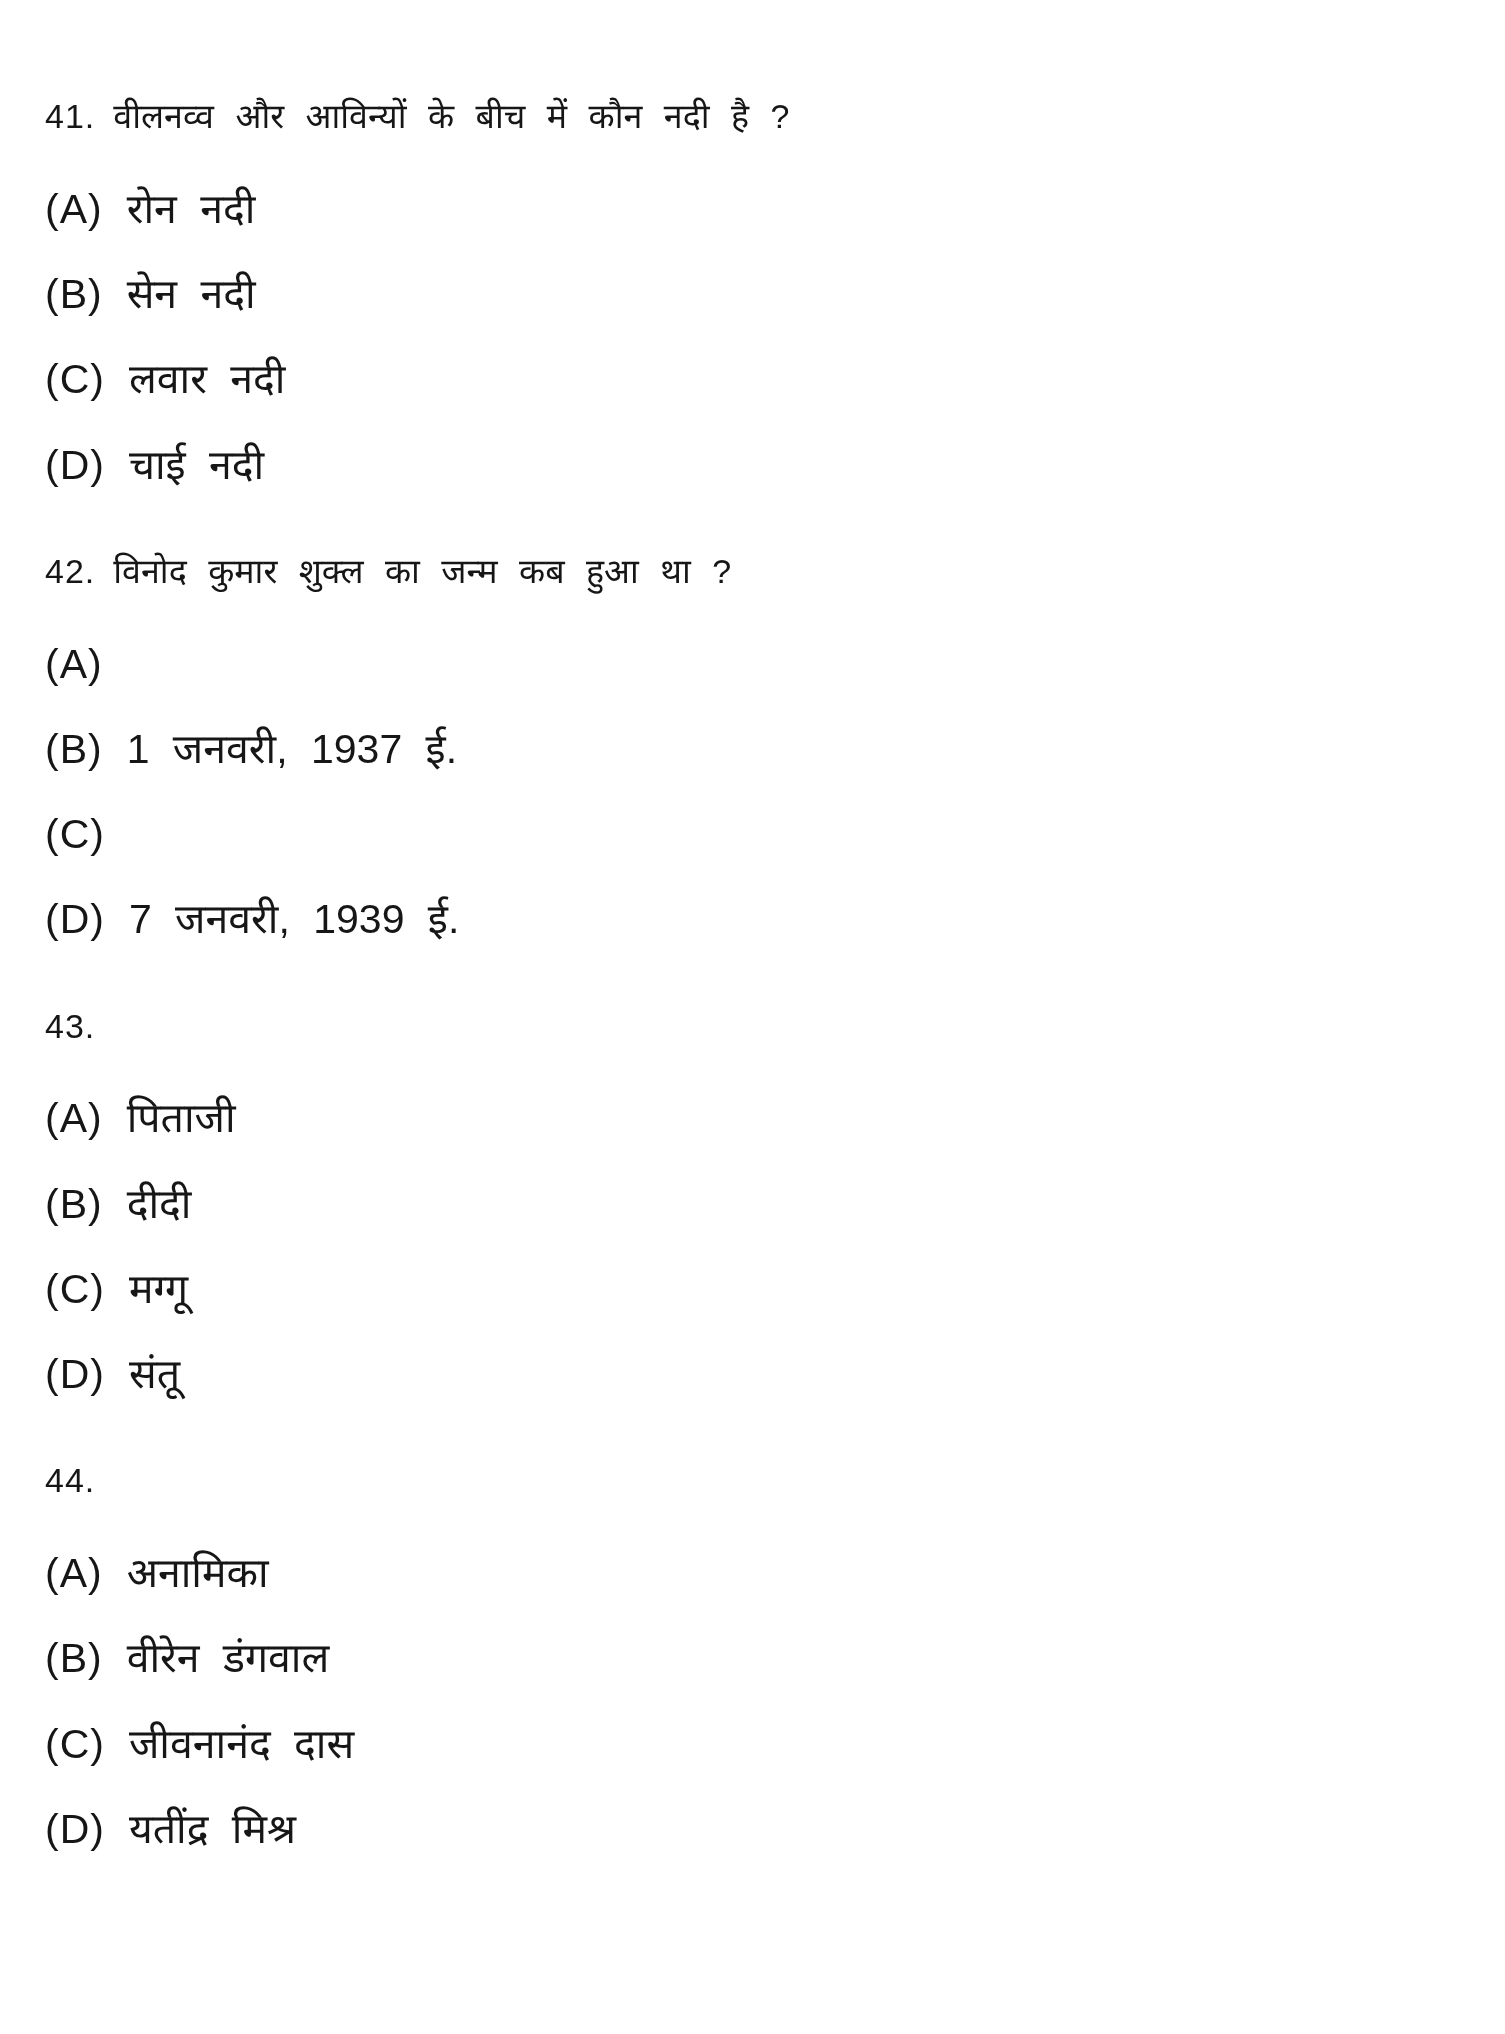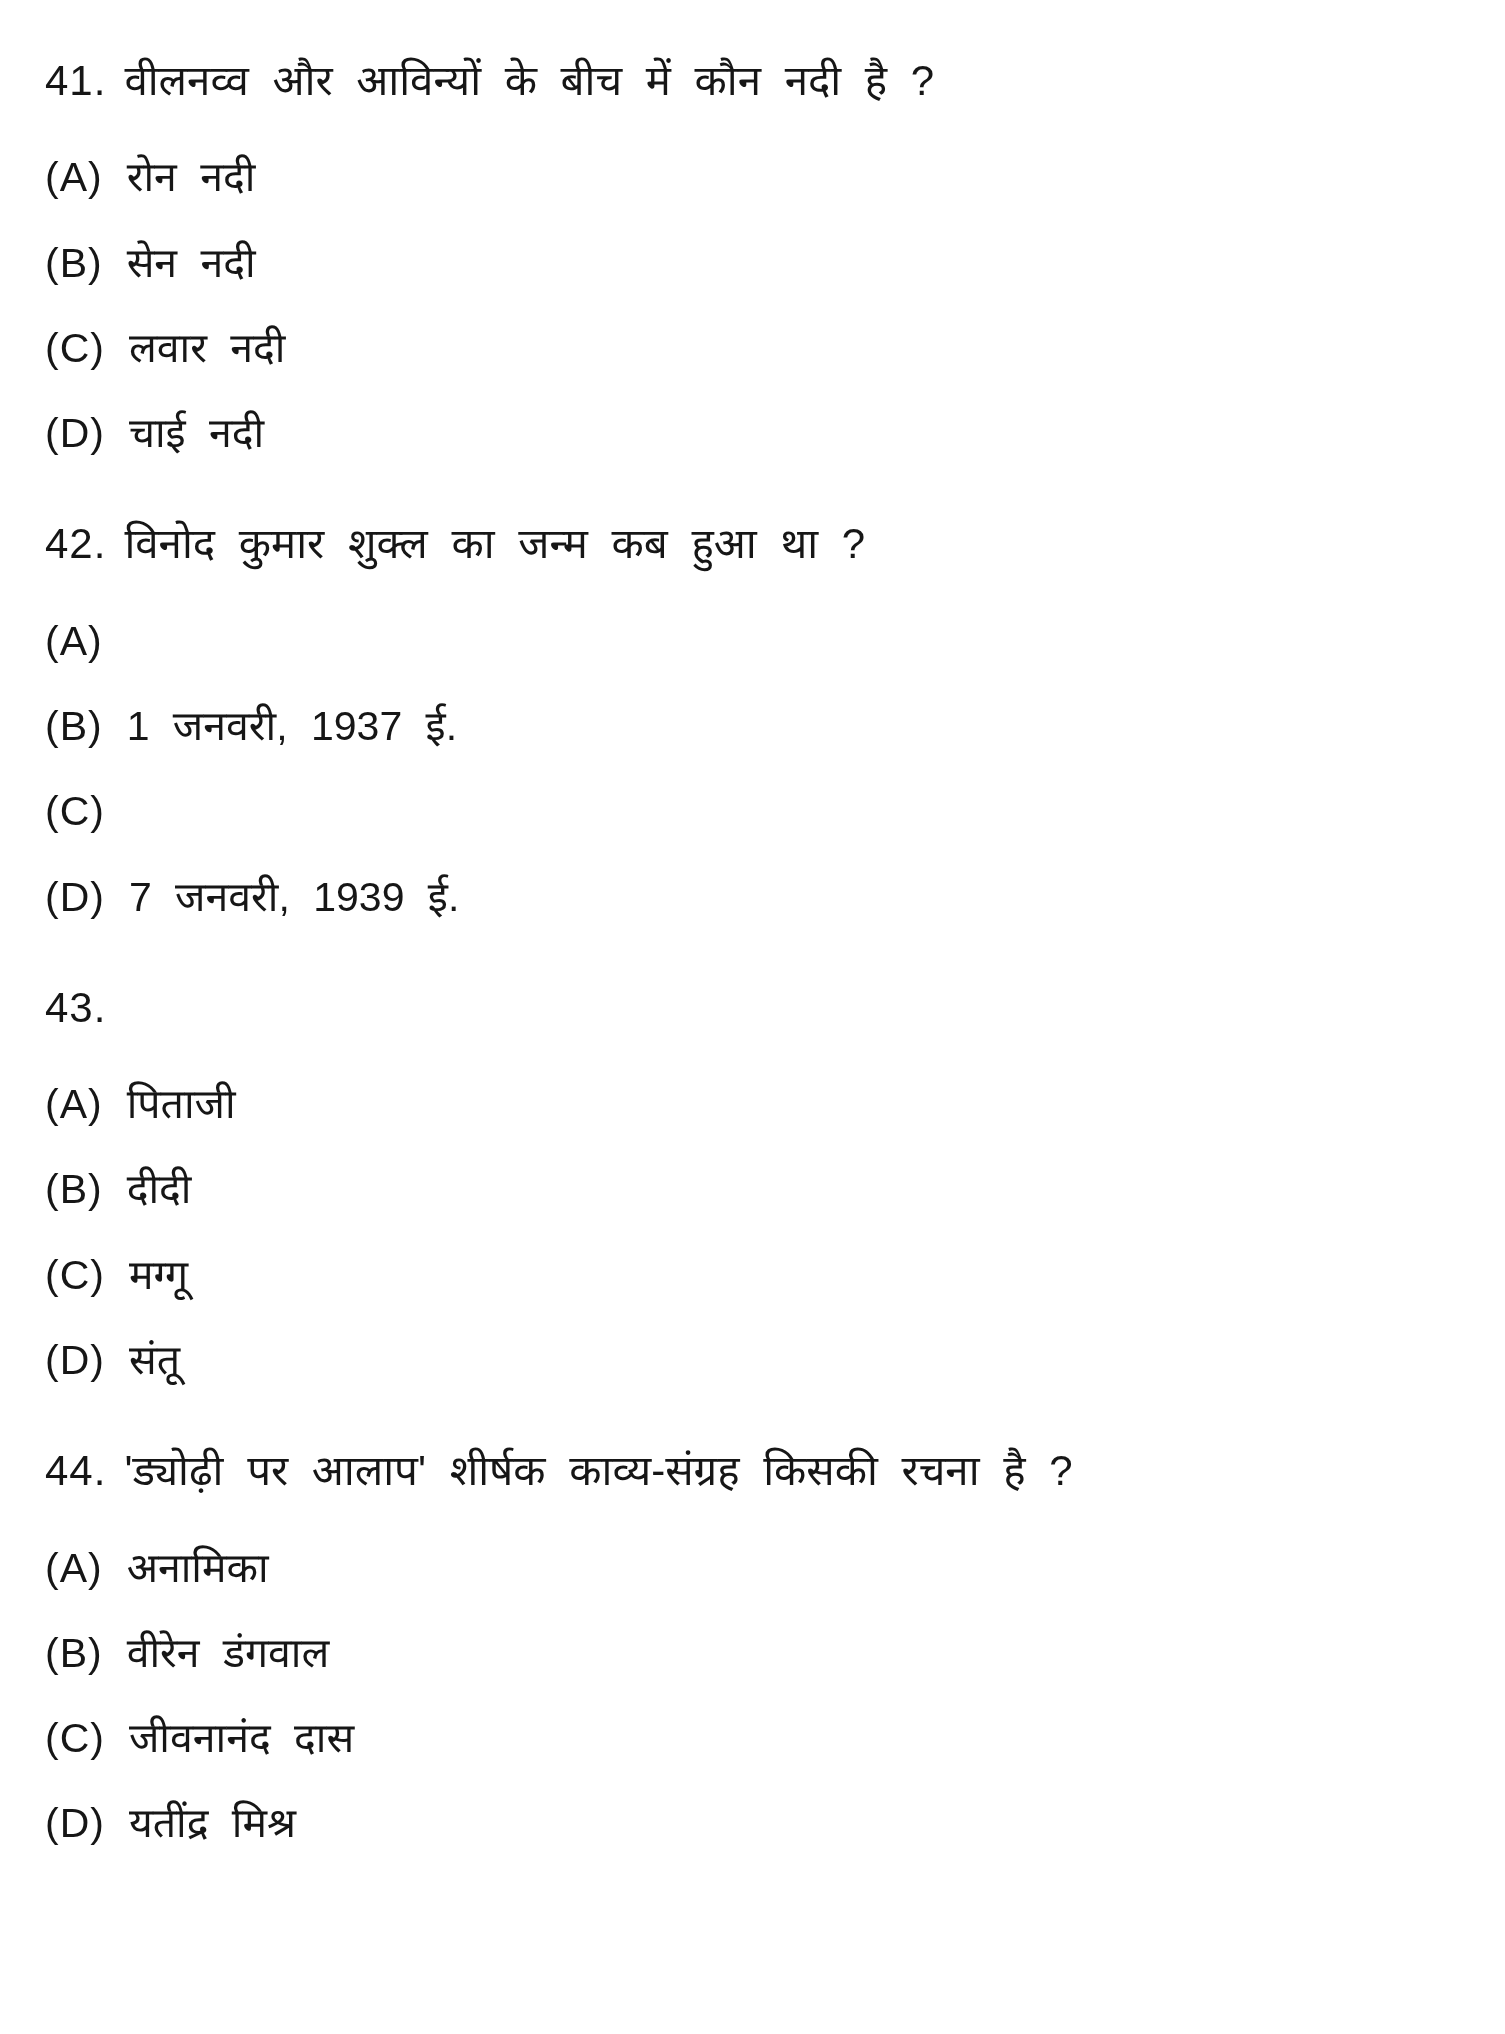--- a/index.html
+++ b/index.html
@@ -18,25 +18,26 @@
     padding: 58px 40px 0 45px;
     box-sizing: border-box;
   }
   .question-block {
     margin-bottom: 66px;
   }
   .q-line {
     display: flex;
     align-items: flex-end;
     gap: 18px;
-    font-size: 42px;
+    font-size: 34px;
     line-height: 1.08;
     margin-bottom: 52px;
     word-spacing: 12px;
     white-space: nowrap;
+    margin-top: 40px;
   }
   .opt-line {
     display: flex;
     align-items: baseline;
     gap: 24px;
     font-size: 41px;
     line-height: 1.08;
     margin-bottom: 41px;
     word-spacing: 12px;
     white-space: nowrap;
@@ -113,21 +114,20 @@
     </div>
     <div class="opt-line">
       <span class="opt-label">(D)</span>
       <span class="opt-text">संतू</span>
     </div>
   </section>
 
   <section class="question-block">
     <div class="q-line">
       <span class="q-num">44.</span>
-      <span class="q-text">'ड्योढ़ी पर आलाप' शीर्षक काव्य-संग्रह किसकी रचना है ?</span>
     </div>
     <div class="opt-line">
       <span class="opt-label">(A)</span>
       <span class="opt-text">अनामिका</span>
     </div>
     <div class="opt-line">
       <span class="opt-label">(B)</span>
       <span class="opt-text">वीरेन डंगवाल</span>
     </div>
     <div class="opt-line">

